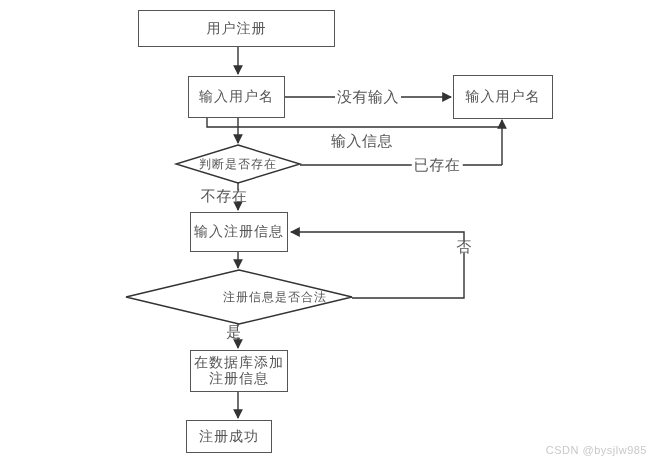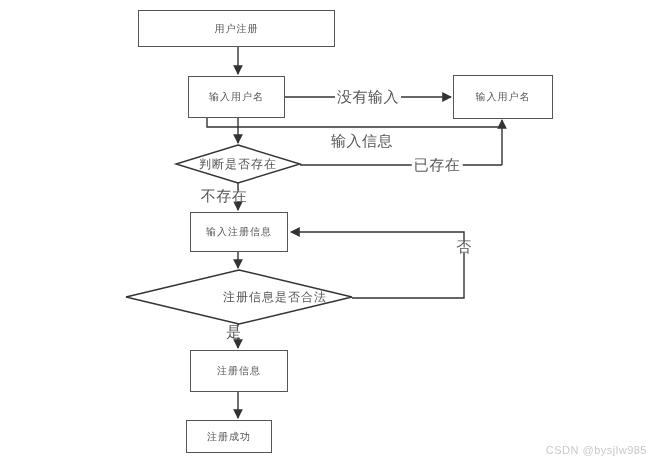--- a/index.html
+++ b/index.html
@@ -24,21 +24,21 @@
   .node-box {
     position: absolute;
     border: 1px solid #555555;
     background: #ffffff;
     box-sizing: border-box;
     display: flex;
     align-items: center;
     justify-content: center;
     text-align: center;
     color: #555555;
-    font-size: 10px;
+    font-size: 14px;
     line-height: 16px;
     letter-spacing: 1px;
   }
   .node-diamond-label {
     position: absolute;
     color: #555555;
     font-size: 12px;
     line-height: 14px;
     letter-spacing: 1px;
     text-align: left;
@@ -112,20 +112,21 @@
 
 <div class="node-box" style="left:453px; top:75px; width:100px; height:44px;">输入用户名</div>
 
 <div class="node-diamond-label" style="left:238px; top:164px;">判断是否存在</div>
 
 <div class="node-box" style="left:190px; top:212px; width:98px; height:40px;">输入注册信息</div>
 
 <div class="node-diamond-label" style="left:239px; top:297px;margin-left:36px;">注册信息是否合法</div>
 
 <div class="node-box" style="left:190px; top:350px; width:98px; height:42px; flex-direction:column;">
+  <span>在数据库添加</span>
   <span>注册信息</span>
 </div>
 
 <div class="node-box" style="left:186px; top:420px; width:86px; height:33px;">注册成功</div>
 
 <div class="edge-label" style="left:368px; top:97px;">没有输入</div>
 
 <div class="edge-label" style="left:362px; top:141px;">输入信息</div>
 
 <div class="edge-label" style="left:437px; top:165px;">已存在</div>

